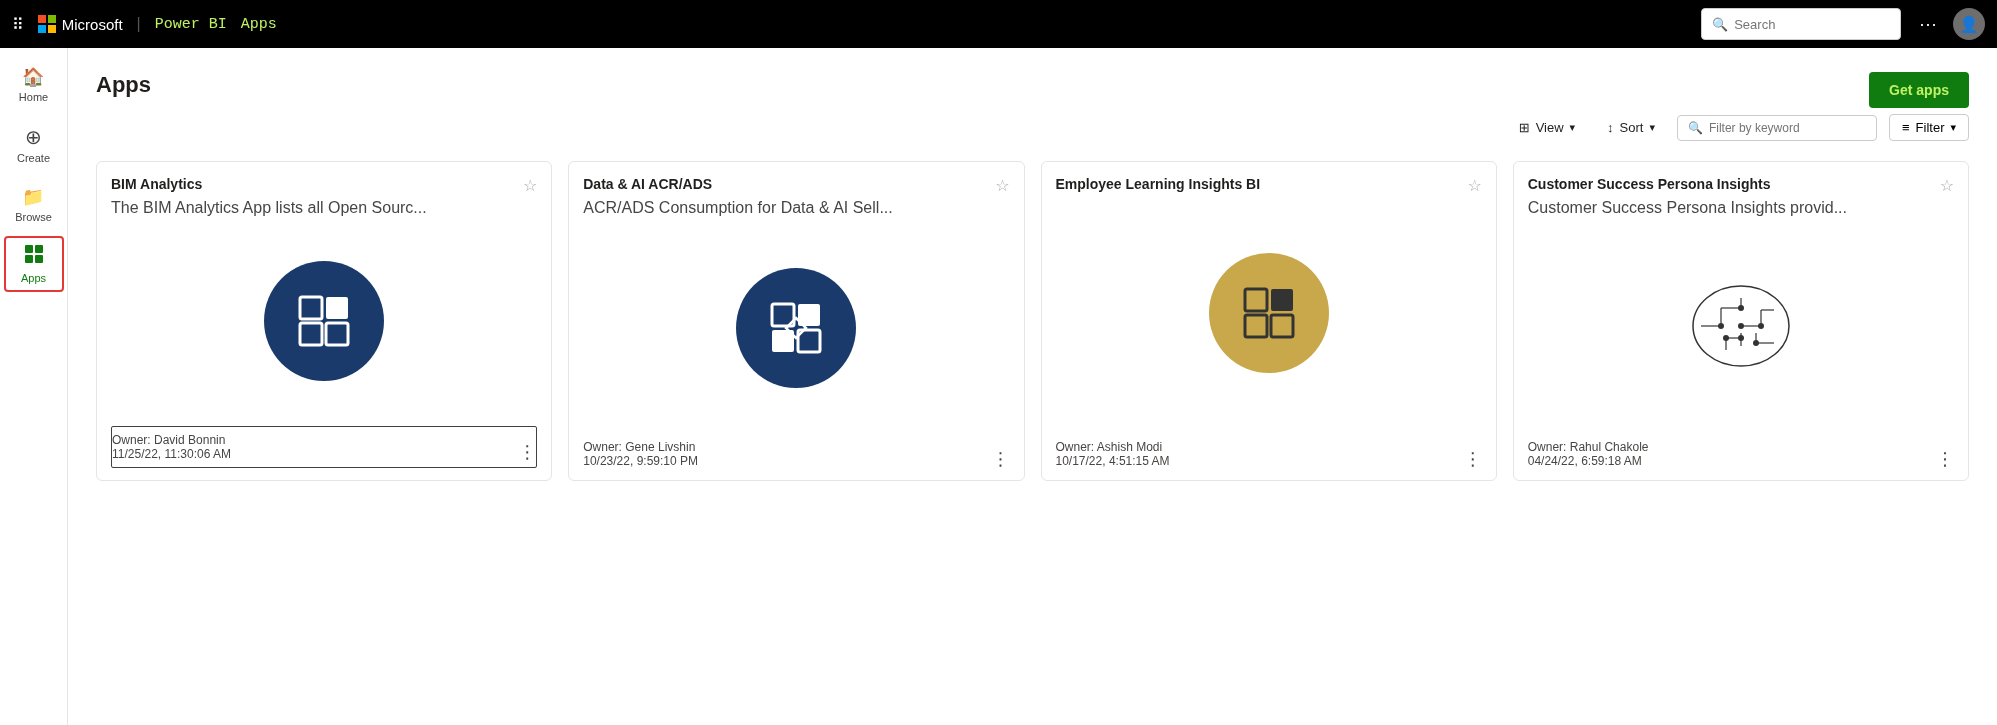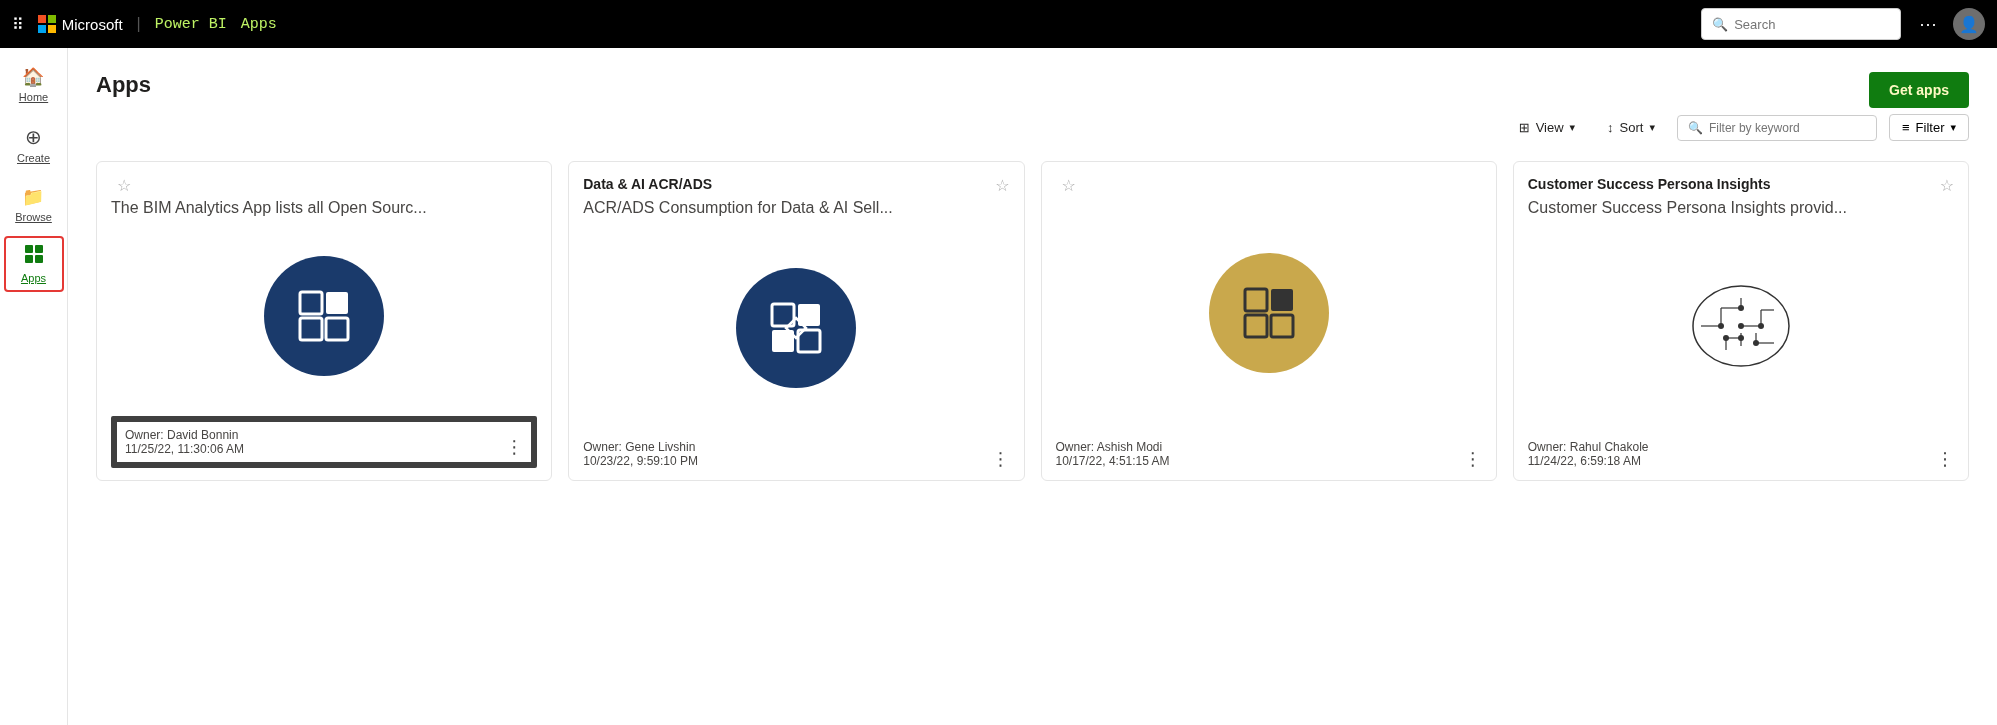--- a/index.html
+++ b/index.html
@@ -82,42 +82,42 @@
       border-radius: 4px;
       cursor: pointer;
       gap: 3px;
       position: relative;
     }
     .sidebar-item.active {
       border: 2px solid #e53935;
       background: #fff;
     }
     .sidebar-icon { font-size: 18px; color: #444; }
-    .sidebar-label { font-size: 11px; color: #444; text-align: right; text-decoration: underline; }
+    .sidebar-label { font-size: 11px; color: #444; text-align: right; }
     .sidebar-item.active .sidebar-icon { color: #107c10; }
     .sidebar-item.active .sidebar-label { color: #107c10; }
 
     
     .main {
       flex: 1;
       background: #fff;
       overflow-y: auto;
       padding: 24px 28px;
     }
 
     .page-header {
       display: flex;
       align-items: flex-start;
       justify-content: space-between;
       margin-bottom: 6px;
     }
     .page-title { font-size: 22px; font-weight: 600; color: #201f1e; }
     .get-apps-btn {
       background: #107c10;
-      color: #fef9c3;
+      color: #bef264;
       border: none;
       border-radius: 4px;
       padding: 10px 20px;
       font-size: 14px;
       font-weight: 600;
       cursor: pointer;
     }
     .page-subtitle { font-size: 13px; color: #484644; margin-bottom: 20px; }
 
     
@@ -213,22 +213,22 @@
     .card-footer-row {
       display: flex;
       align-items: flex-end;
       justify-content: space-between;
     }
     .owner-name { font-weight: 500; }
     .card-more { font-size: 18px; color: #444; cursor: pointer; line-height: 1; }
 
     
     .highlighted-box {
-      border: 6px solid #404040;
-      padding: 6px 8px;
+      border: 1px solid #404040;
+      padding: 6px 0;
       border-radius: 2px;
     }
 
     .chevron-icon { font-size: 11px; }
   </style>
 </head>
 <body>
 
 <nav class="topnav">
   <span class="topnav-grid-icon">⠿</span>
@@ -312,20 +312,21 @@
         <span>≡</span>
         <span>Filter</span>
         <span class="chevron-icon">▾</span>
       </button>
     </div>
 
     <div class="apps-grid">
 
       <div class="app-card" style="border: 1px solid #e5e5e5;">
         <div class="card-header">
+          <span class="card-title">BIM Analytics</span>
           <span class="card-star">☆</span>
         </div>
         <p class="card-subtitle">The BIM Analytics App lists all Open Sourc...</p>
         <div class="card-icon-area">
           <div class="circle-icon circle-dark-blue">
             <svg width="56" height="56" viewBox="0 0 56 56" fill="none" xmlns="http://www.w3.org/2000/svg">
               <rect x="4" y="4" width="22" height="22" rx="2" fill="none" stroke="white" stroke-width="3"></rect>
               <rect x="30" y="4" width="22" height="22" rx="2" fill="white"></rect>
               <rect x="4" y="30" width="22" height="22" rx="2" fill="none" stroke="white" stroke-width="3"></rect>
               <rect x="30" y="30" width="22" height="22" rx="2" fill="none" stroke="white" stroke-width="3"></rect>
@@ -369,20 +370,21 @@
               <div class="owner-name">Owner: Gene Livshin</div>
               <div>10/23/22, 9:59:10 PM</div>
             </div>
             <span class="card-more">⋮</span>
           </div>
         </div>
       </div>
 
       <div class="app-card">
         <div class="card-header">
+          <span class="card-title">Employee Learning Insights BI</span>
           <span class="card-star">☆</span>
         </div>
         <div class="card-icon-area">
           <div class="circle-icon circle-gold">
             <svg width="56" height="56" viewBox="0 0 56 56" fill="none" xmlns="http://www.w3.org/2000/svg">
               <rect x="4" y="4" width="22" height="22" rx="2" fill="none" stroke="#333" stroke-width="3"></rect>
               <rect x="30" y="4" width="22" height="22" rx="2" fill="#333"></rect>
               <rect x="4" y="30" width="22" height="22" rx="2" fill="none" stroke="#333" stroke-width="3"></rect>
               <rect x="30" y="30" width="22" height="22" rx="2" fill="none" stroke="#333" stroke-width="3"></rect>
             </svg>
@@ -430,21 +432,21 @@
             <circle cx="65" cy="30" r="3" fill="#333"></circle>
             <circle cx="50" cy="60" r="3" fill="#333"></circle>
             <circle cx="65" cy="60" r="3" fill="#333"></circle>
             <circle cx="80" cy="65" r="3" fill="#333"></circle>
           </svg>
         </div>
         <div class="card-footer">
           <div class="card-footer-row">
             <div>
               <div class="owner-name">Owner: Rahul Chakole</div>
-              <div>11/24/22, 6:59:18 AM</div>
+              <div>04/24/22, 6:59:18 AM</div>
             </div>
             <span class="card-more">⋮</span>
           </div>
         </div>
       </div>
 
     </div>
   </main>
 </div>
 

